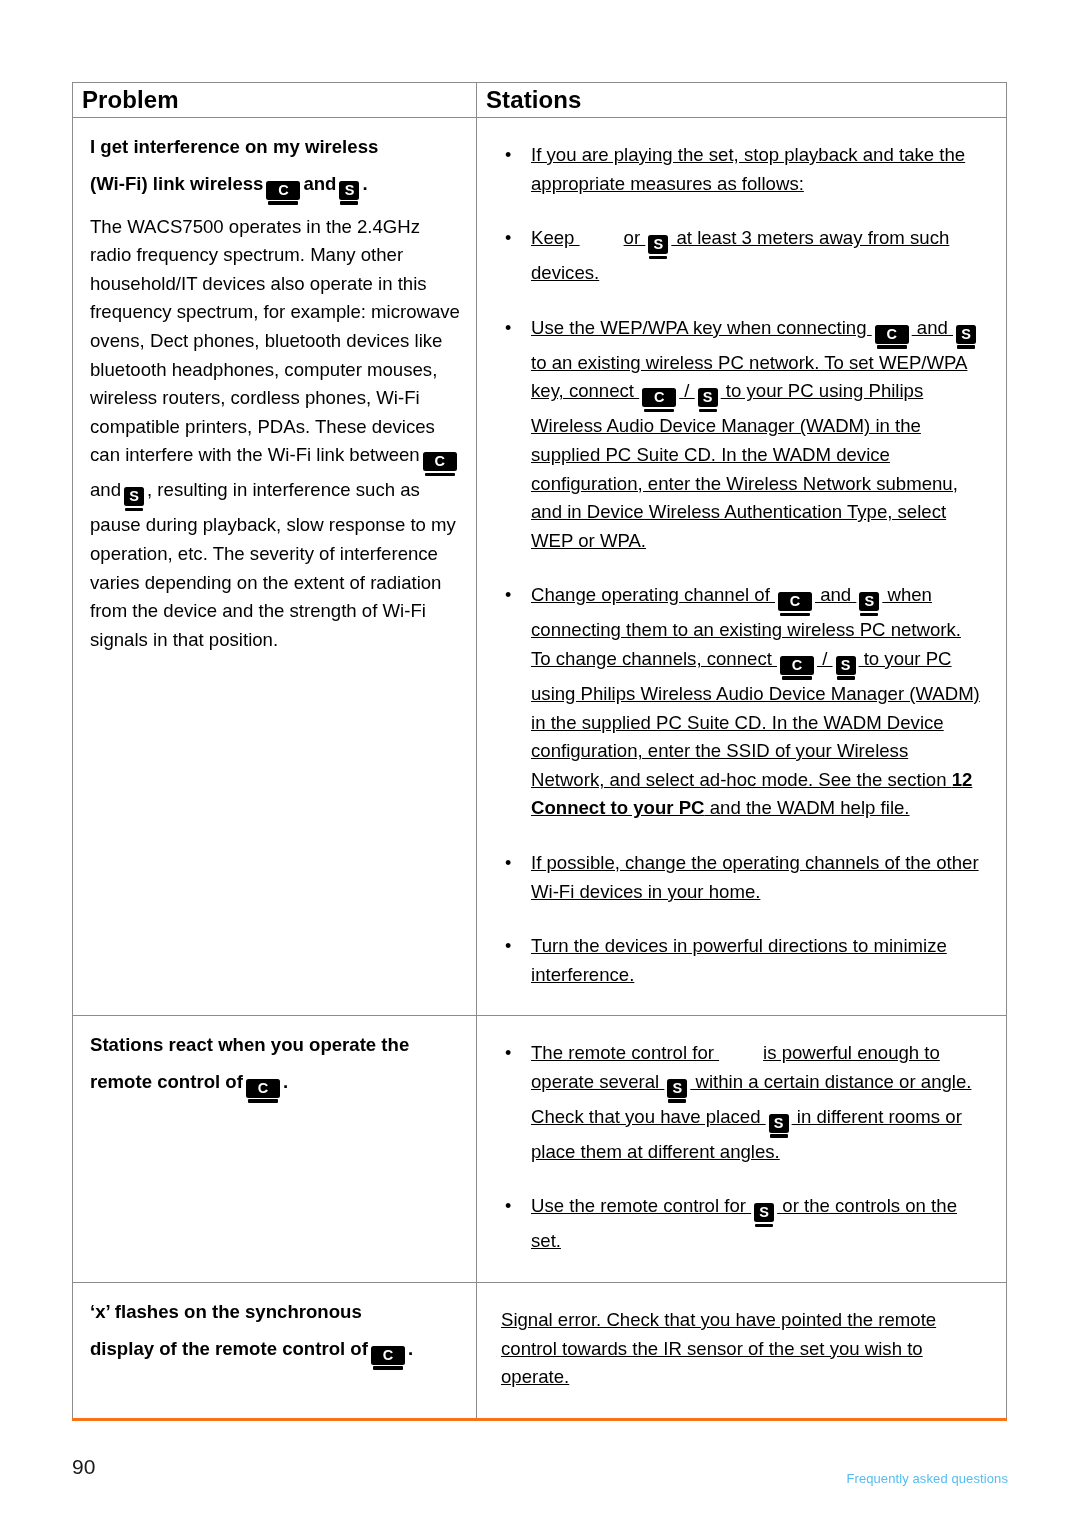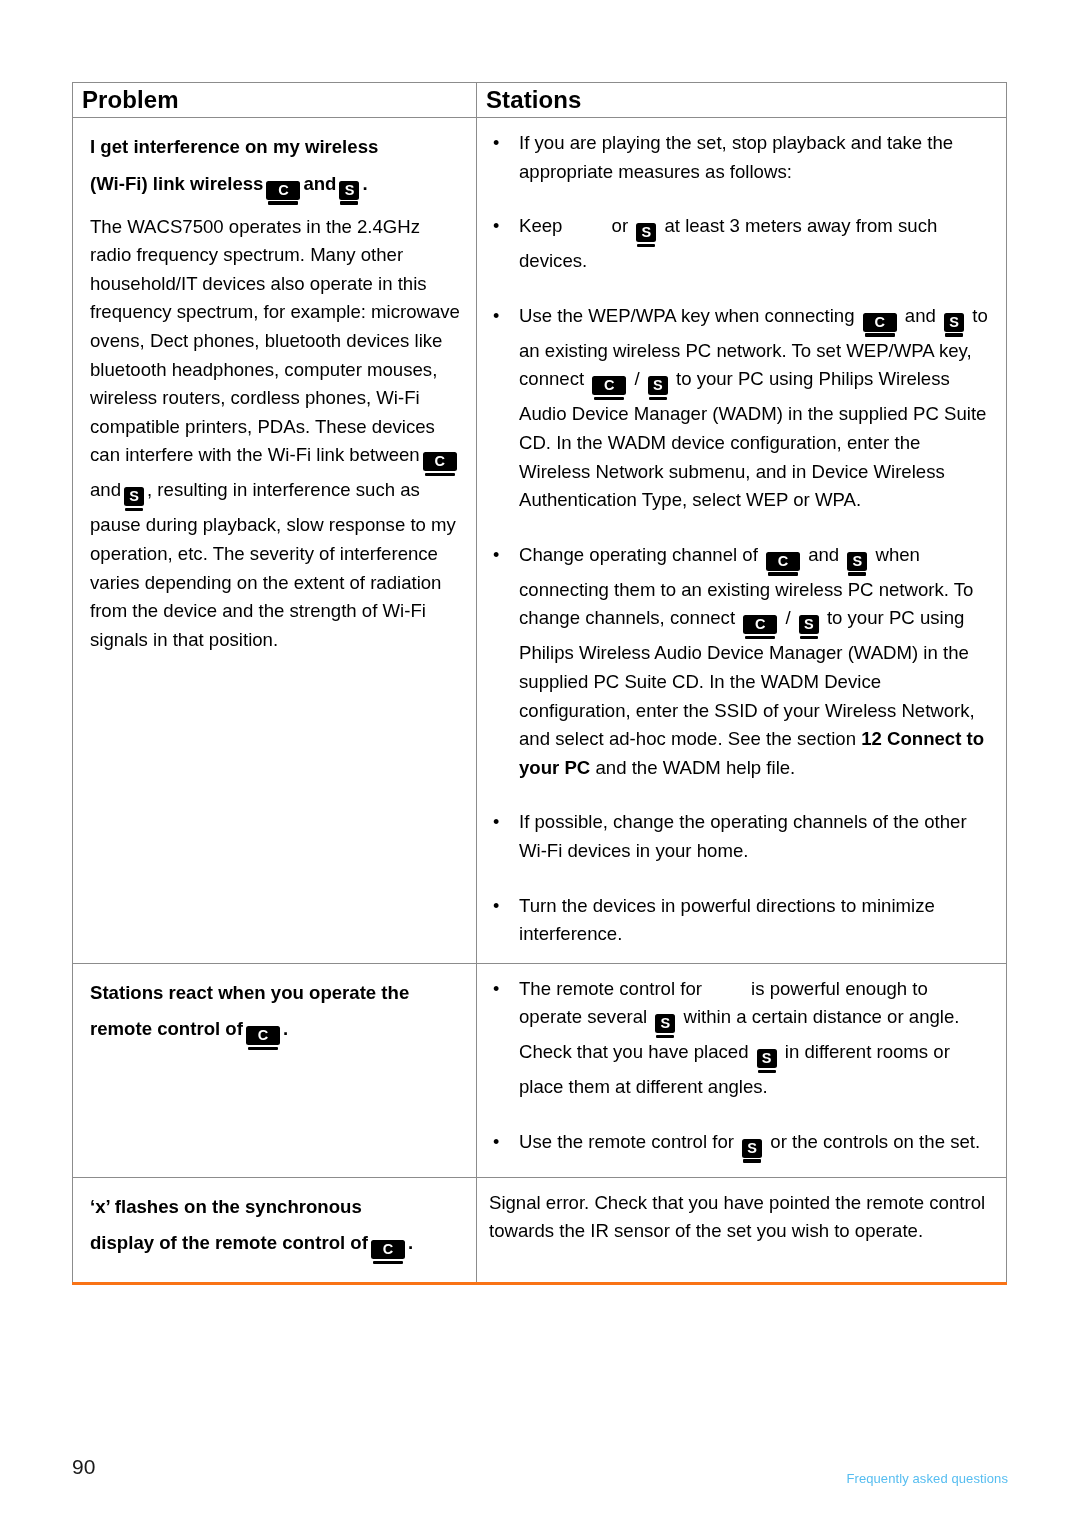--- a/index.html
+++ b/index.html
@@ -62,22 +62,23 @@
   tr.last-row > td { border-bottom: 3px solid #f97316; }
 
   
   .b { font-weight: bold; }
   .para { margin: 8px; }
   .para + .para { margin-top: 0; }
 
   
   ul.bul {
     list-style: none;
-    margin: 4px;
+    margin: 16px;
     padding: 0;
+    text-decoration: underline;
   }
   ul.bul > li {
     position: relative;
     padding-left: 30px;
     margin: 0 0 26px 0;
   }
   ul.bul > li:last-child { margin-bottom: 0; }
   ul.bul > li::before {
     content: "\2022";
     position: absolute;

